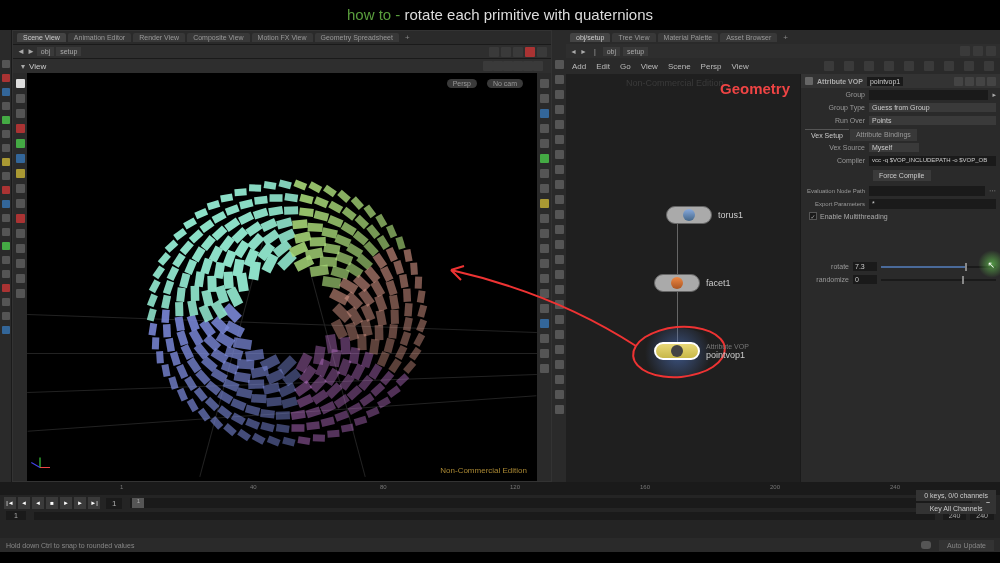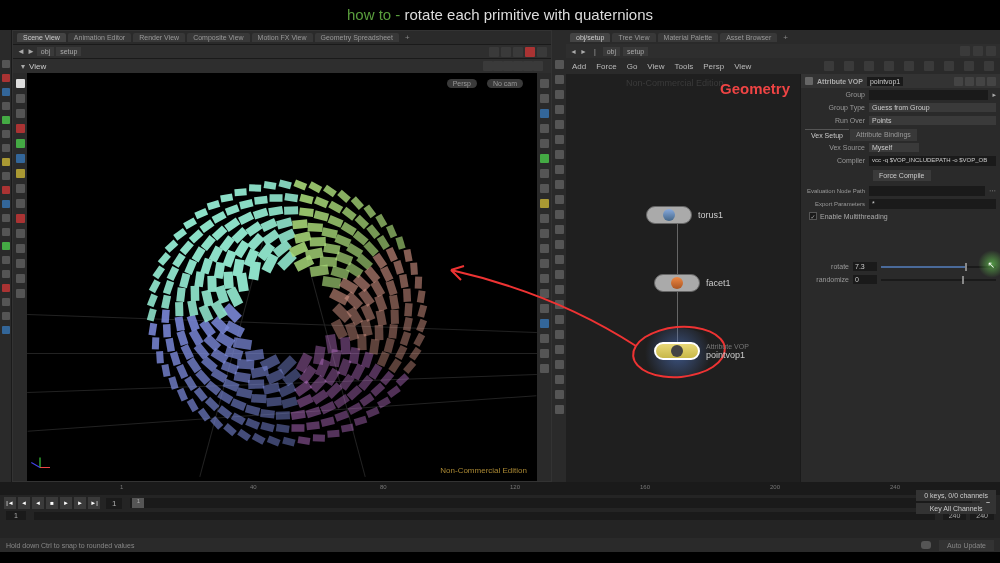--- a/index.html
+++ b/index.html
@@ -537,24 +537,24 @@
       <span style="margin:0 4px;">|</span>
       <div class="vh-dropdown">obj</div>
       <div class="vh-dropdown">setup</div>
       <div class="vh-spacer"></div>
       <div class="vh-btn"></div>
       <div class="vh-btn"></div>
       <div class="vh-btn"></div>
     </div>
     <div class="network-menu">
       <span>Add</span>
-      <span>Force</span>
+      <span>Edit</span>
       <span>Go</span>
       <span>View</span>
-      <span>Tools</span>
+      <span>Scene</span>
       <span>Persp</span>
       <span>View</span>
       <div class="vh-spacer"></div>
       <div class="vh-btn"></div>
       <div class="vh-btn"></div>
       <div class="vh-btn"></div>
       <div class="vh-btn"></div>
       <div class="vh-btn"></div>
       <div class="vh-btn"></div>
       <div class="vh-btn"></div>
@@ -562,21 +562,21 @@
       <div class="vh-btn"></div>
     </div>
     <div class="network-body">
       <div class="network-canvas">
         <div class="nce-faded">Non-Commercial Edition</div>
         <div class="geom-label">Geometry</div>
 
         <div class="wire" style="top:150px;height:50px;"></div>
         <div class="wire" style="top:218px;height:50px;"></div>
 
-        <div class="node" style="left:80px;top:132px;">
+        <div class="node" style="left:100px;top:132px;">
           <div class="node-box">
               <div class="node-icon" style="background:linear-gradient(#8ad,#468);"></div>
             </div>
           <span class="node-label">torus1</span>
         </div>
         <div class="node" style="left:88px;top:200px;">
           <div class="node-box">
               <div class="node-icon" style="background:linear-gradient(#e84,#a52);"></div>
             </div>
           <span class="node-label">facet1</span>

